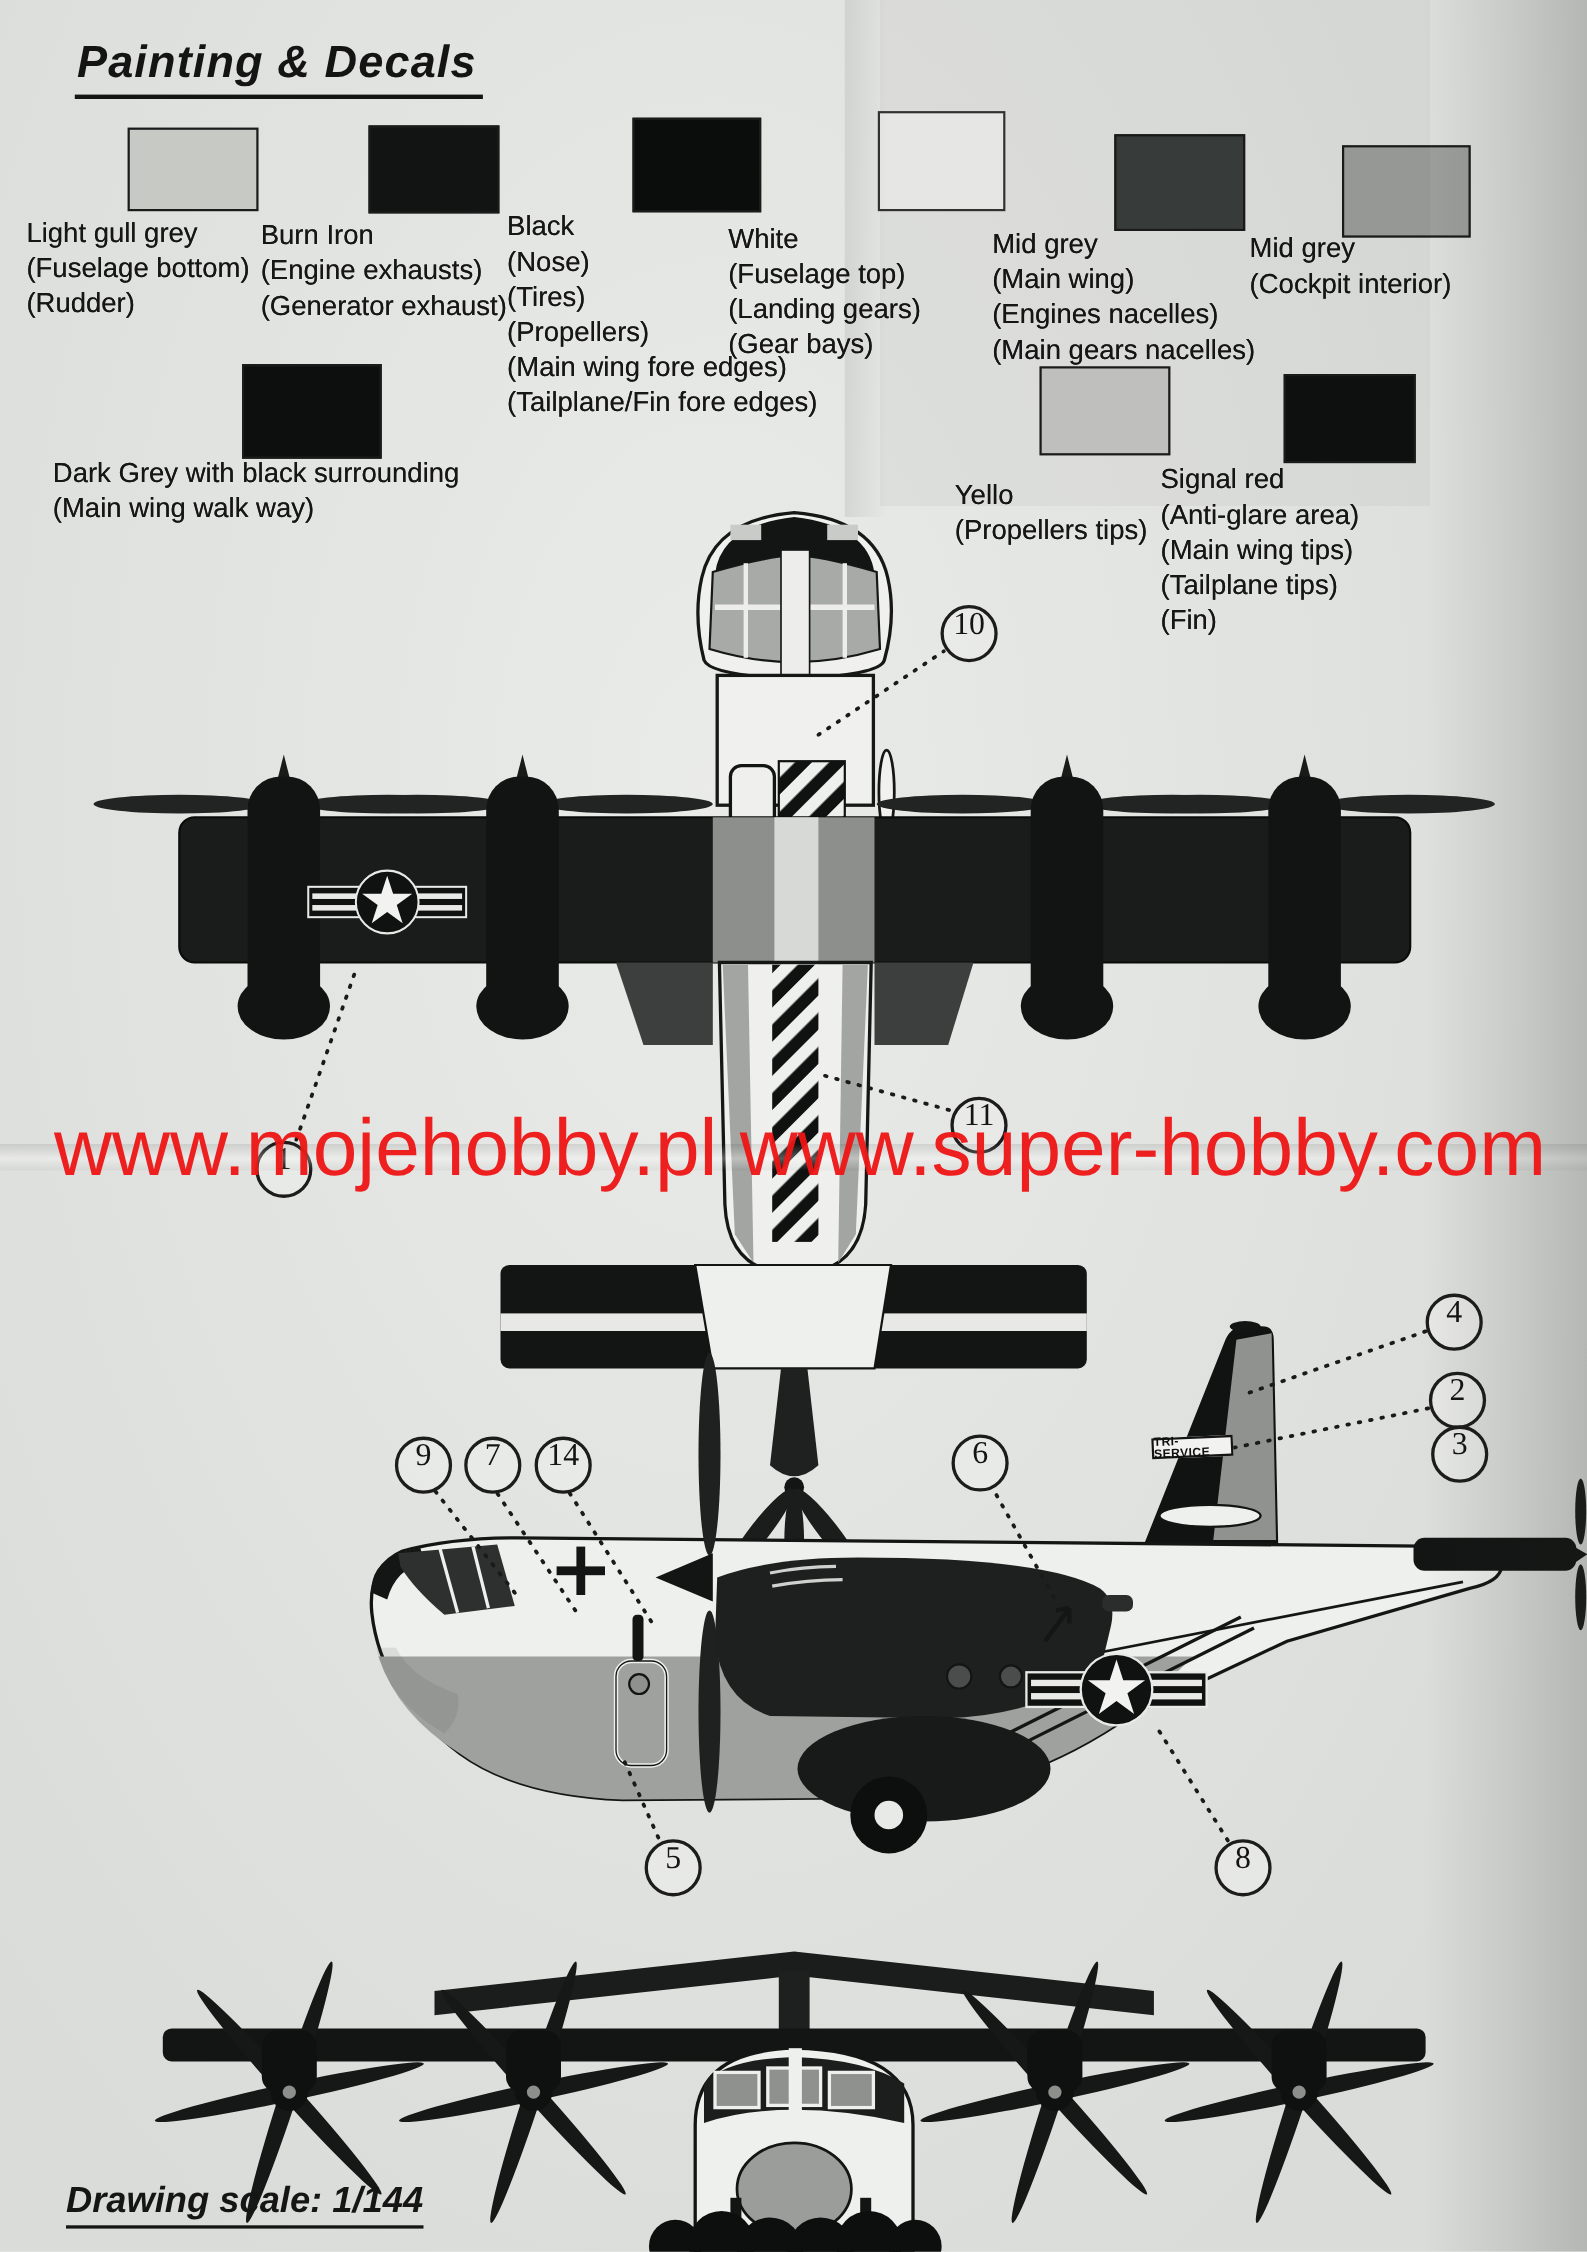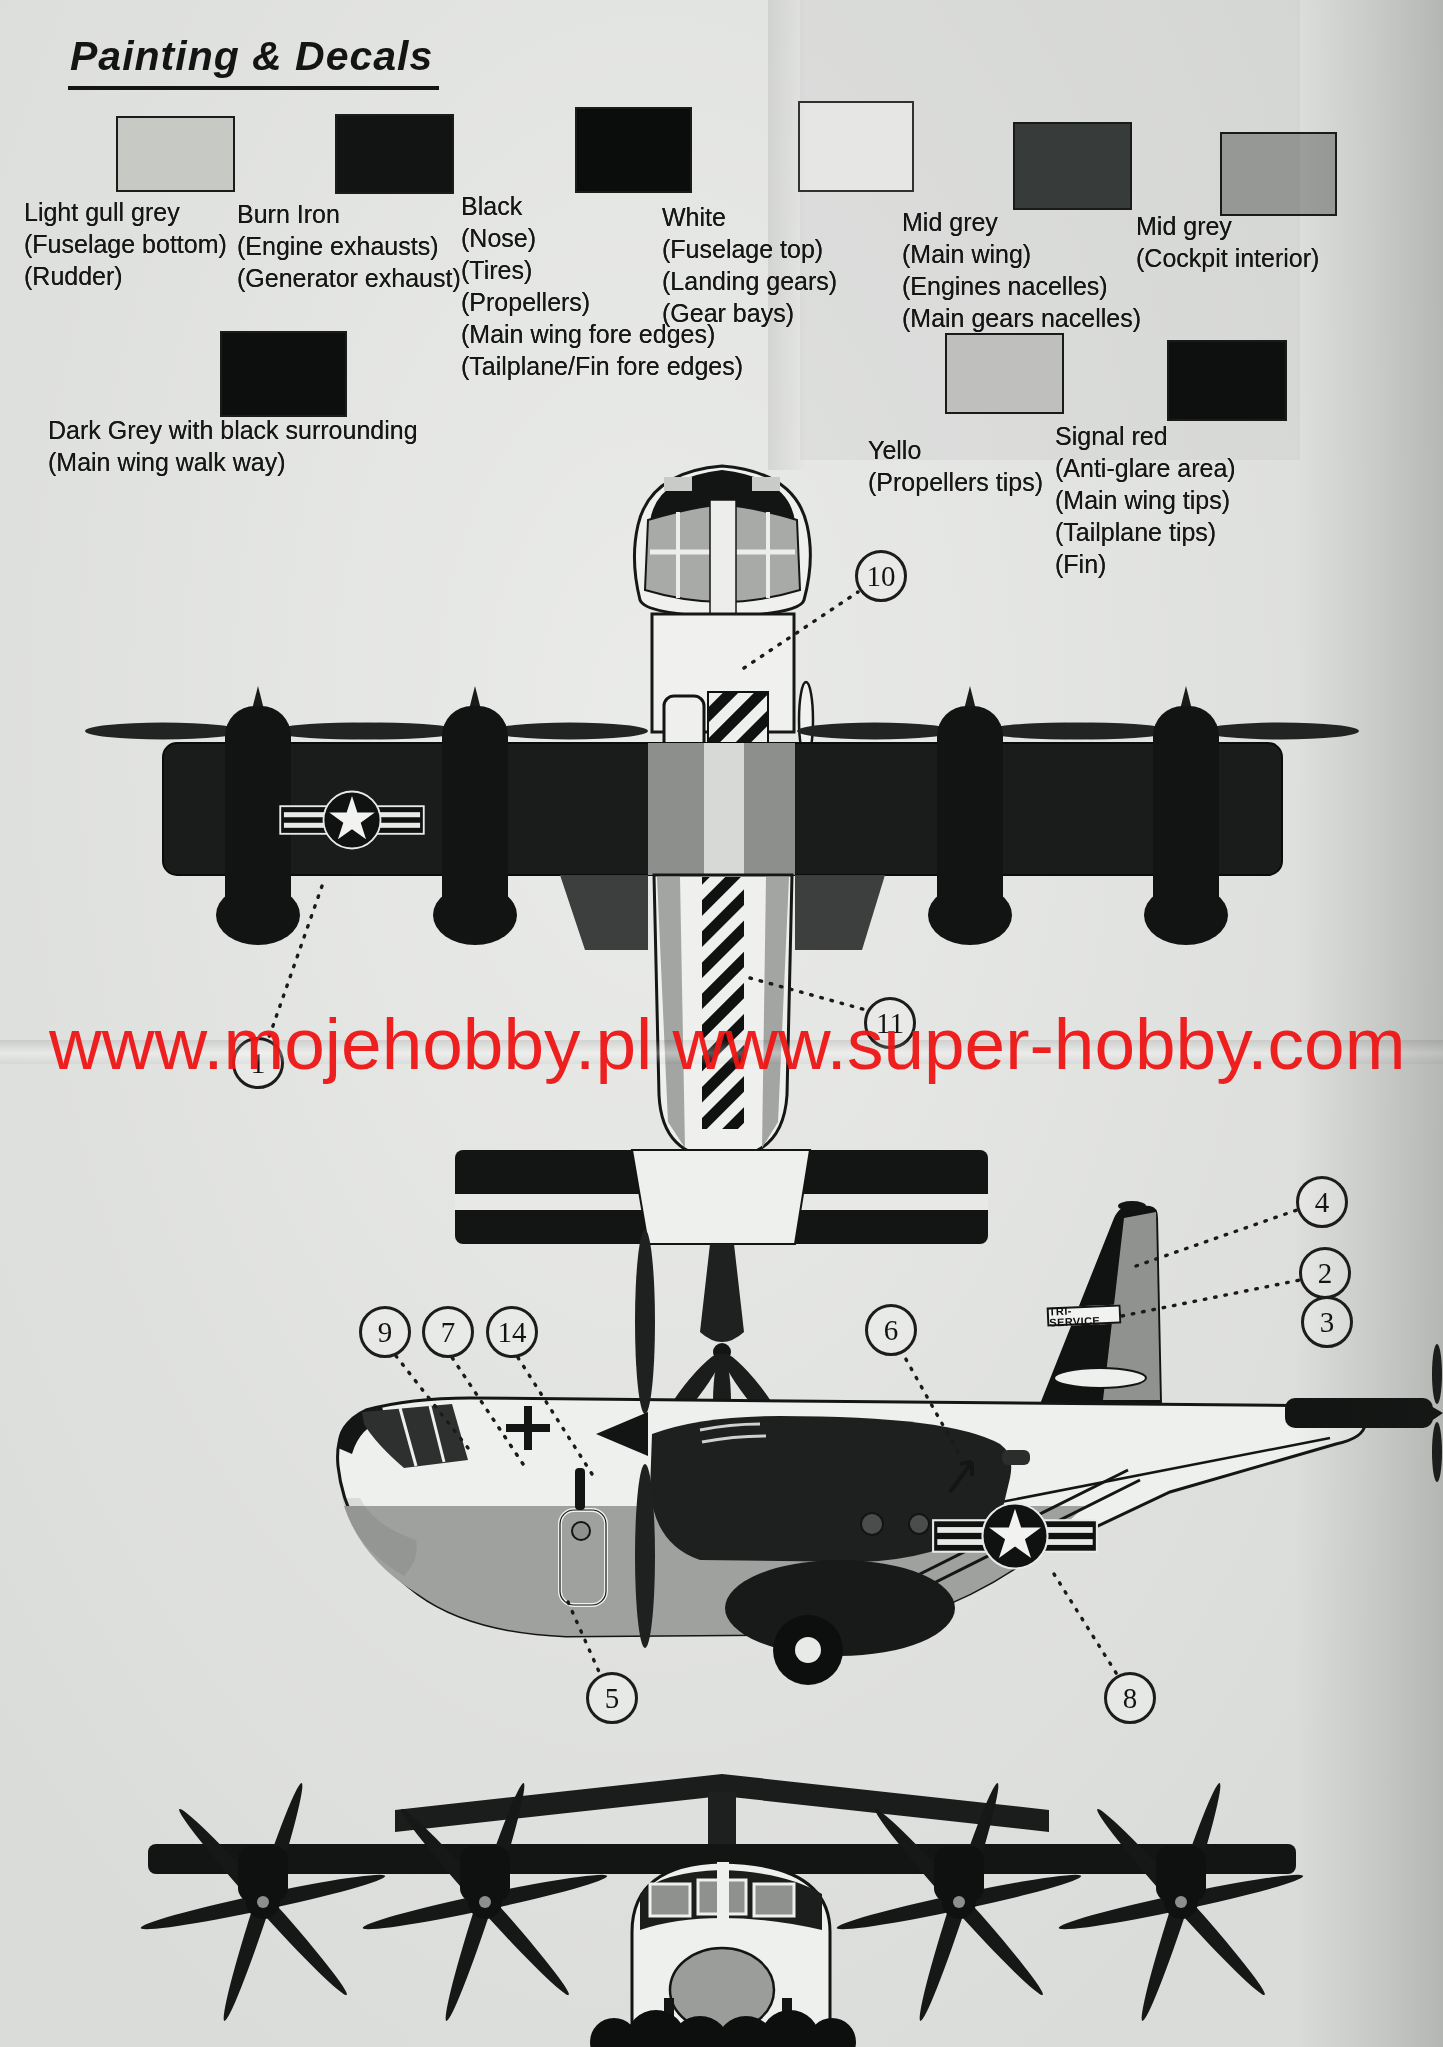--- a/index.html
+++ b/index.html
@@ -22,21 +22,21 @@
     font:italic 700 41px/1.1 "Liberation Sans",sans-serif;letter-spacing:1px;color:#141414;
     border-bottom:4px solid #141414;padding:0 6px 7px 2px;
   }
   .chip{position:absolute;border:2px solid #1b1b1b;}
   .lbl{position:absolute;text-align:left;font:400 25px/32px "Liberation Sans",sans-serif;
        color:#161616;text-shadow:0 0 0.6px #333;}
   svg.art{position:absolute;left:0;top:0;}
   .callout{
     position:absolute;width:52px;height:52px;border:3px solid #1c1c1c;border-radius:50%;
     background:rgba(234,236,233,0.72);box-sizing:border-box;
-    display:flex;align-items:center;justify-content:center;
+    display:flex;justify-content:center;
     font:400 29px/1 "Liberation Serif",serif;color:#141414;
   }
   #tail-box{
     position:absolute;left:1047px;top:1306px;width:74px;height:19px;
     background:#f2f3f1;border:2px solid #141414;box-sizing:border-box;
     display:flex;align-items:center;justify-content:center;
     font:700 11px/1 "Liberation Sans",sans-serif;letter-spacing:0.4px;color:#101010;
     transform:rotate(-2.5deg);
   }
   #watermark{
@@ -367,20 +367,21 @@
     </div>
   <div class="callout" style="left:586px;top:1672px">
       <span>5</span>
     </div>
   <div class="callout" style="left:1104px;top:1672px">
       <span>8</span>
     </div>
 
   <div id="tail-box">TRI-SERVICE</div>
 
+  <div id="scale-note">Drawing scale: 1/144</div>
 
   <div class="fold" id="fold-top-shade"></div>
   <div class="fold" id="fold-top-vert"></div>
   <div class="fold" id="fold-horiz"></div>
   <div class="fold" id="fold-right"></div>
 
   <div id="watermark">www.mojehobby.pl www.super-hobby.com</div>
 
 </div>
 

